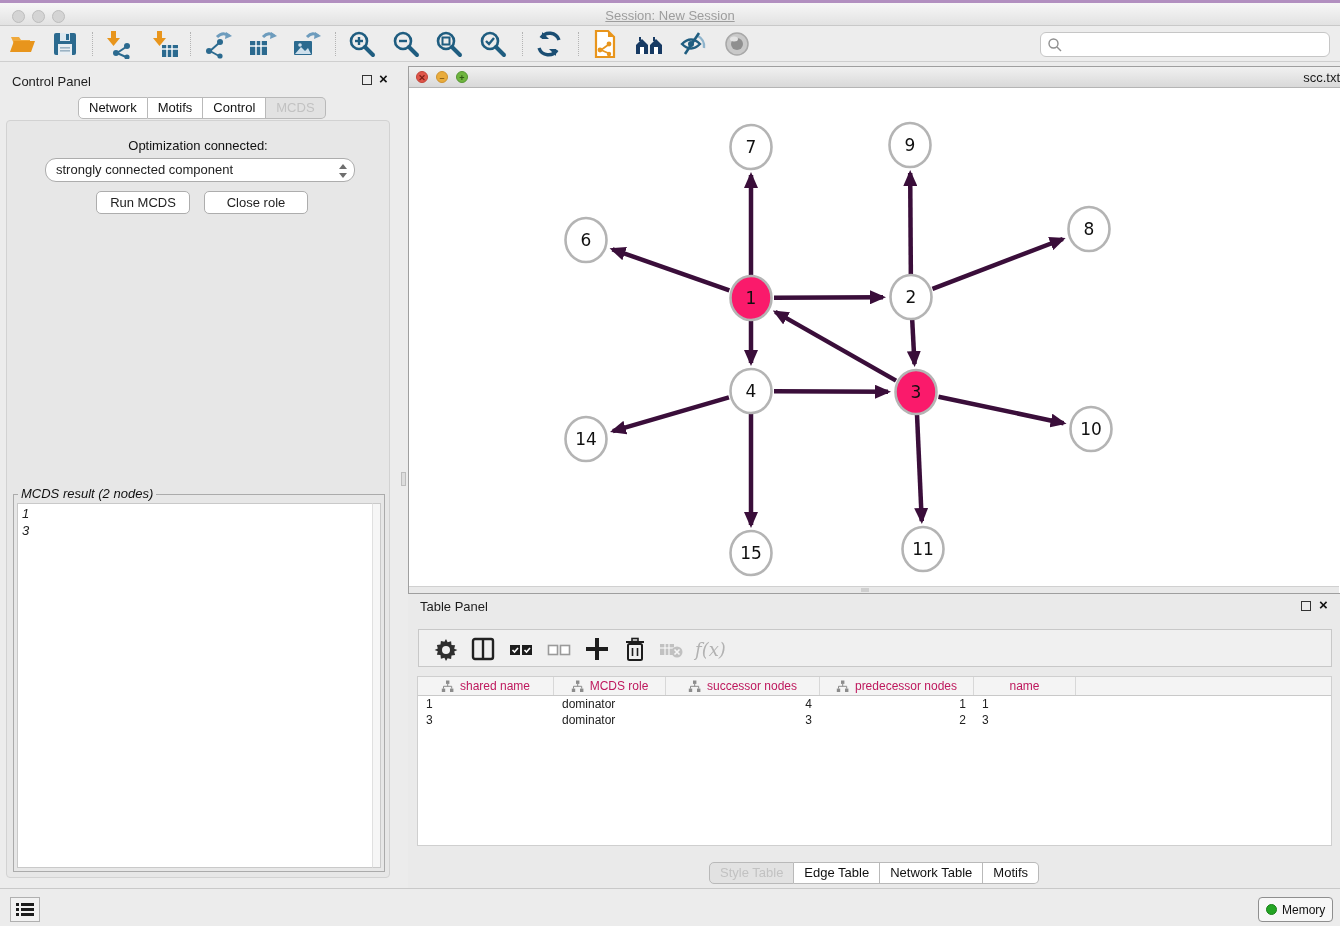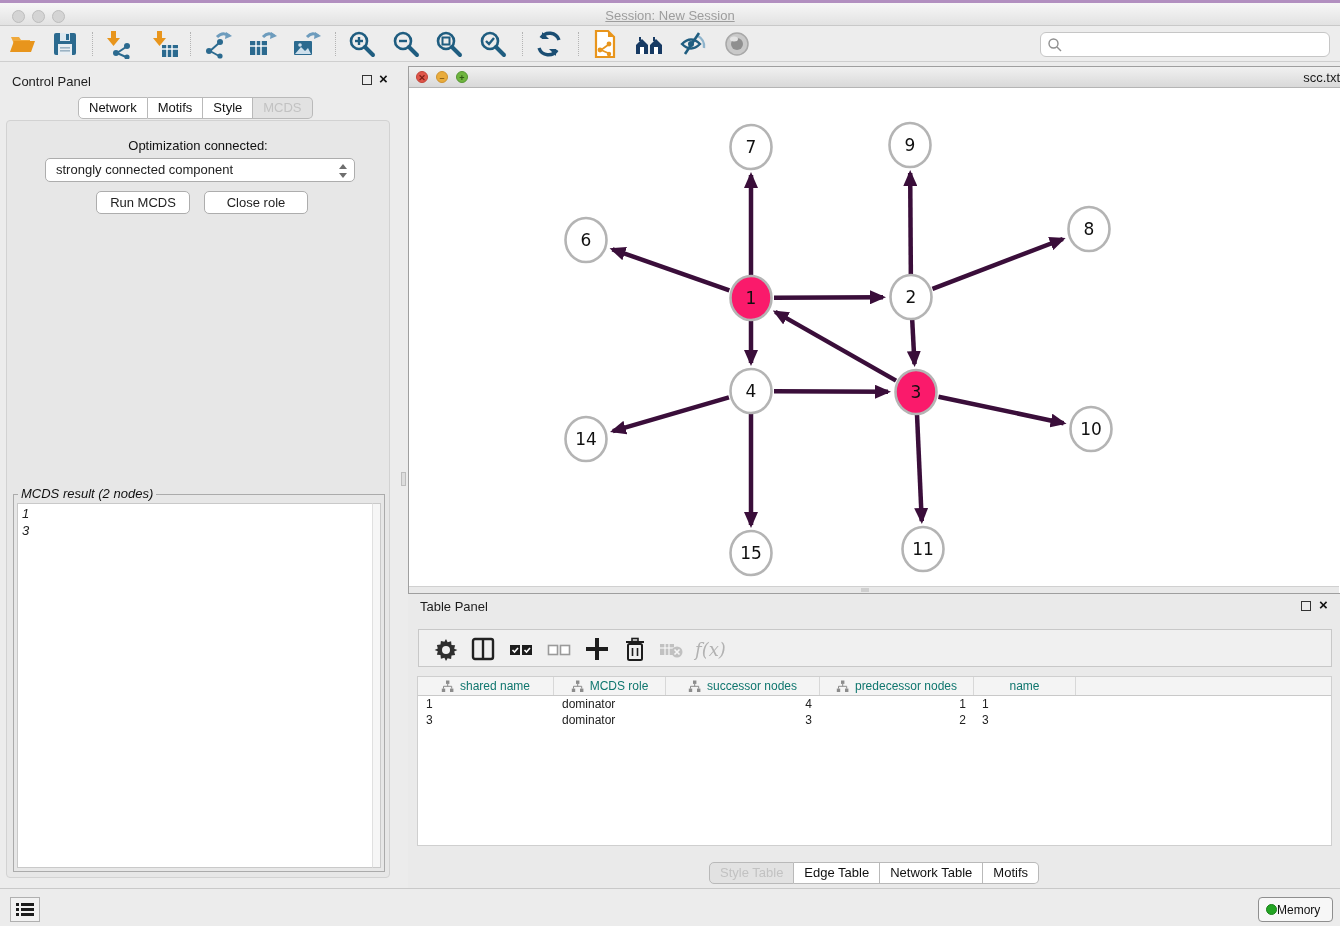--- a/index.html
+++ b/index.html
@@ -35,21 +35,21 @@
   .tabrow { position:absolute; display:flex; }
   .tabrow .tab { height:22px; line-height:20px; font-size:13px; text-align:center;
     background:#fff; border:1px solid #b9b9b9; border-left:none; padding:0 10px; cursor:pointer; color:#111; }
   .tabrow .tab:first-child { border-left:1px solid #b9b9b9; border-radius:5px 0 0 5px; }
   .tabrow .tab:last-child { border-radius:0 5px 5px 0; }
   .tabrow .tab.sel { background:#e2e2e2; color:#c2c2c2; }
   #cp-inner { position:absolute; left:6px; top:54px; width:384px; height:758px;
     background:#e7e7e7; border:1px solid #d2d2d2; border-radius:4px; }
   #opt-label { position:absolute; left:0; right:0; top:17px; text-align:center; font-size:13px; color:#111; }
   #criterion-select { position:absolute; left:38px; top:37px; width:310px; height:24px; background:#fff;
-    border:1px solid #adadad; border-radius:5px; font-size:13px; line-height:22px; padding-left:10px; cursor:pointer; }
+    border:1px solid #adadad; border-radius:11px; font-size:13px; line-height:22px; padding-left:10px; cursor:pointer; }
   #criterion-select svg { position:absolute; right:6px; top:4px; }
   .cp-btn { position:absolute; top:70px; height:23px; background:#fff; border:1px solid #adadad;
     border-radius:5px; font-size:13px; text-align:center; line-height:21px; cursor:pointer; }
   #mcds-group { position:absolute; left:6px; top:373px; width:372px; height:378px;
     border:1px solid #ababab;font-style:italic; }
   #mcds-group .legend { position:absolute; left:4px; top:-9px; background:#e7e7e7;
     font-size:13px; padding:0 3px; color:#111; }
   #mcds-text { position:absolute; left:3px; top:8px; right:12px; bottom:3px; background:#fff;
     border:1px solid #c9c9c9; border-right:none; font-size:13px; line-height:16.5px; padding:2px 4px;
     white-space:pre-line; }
@@ -75,33 +75,33 @@
 
   
   #table-panel { position:absolute; left:408px; top:594px; width:932px; height:294px; background:#eaeaea; }
   #tp-toolbar { position:absolute; left:10px; top:35px; width:914px; height:38px;
     background:#f0f0f0; border:1px solid #c8c8c8; }
   .tp-icon { position:absolute; top:5px; width:28px; height:28px; cursor:pointer; }
   #node-table { position:absolute; left:9px; top:82px; width:915px; height:170px; background:#fff;
     border:1px solid #cfcfcf; font-size:12px; }
   #nt-header { display:flex; height:19px; background:#f4f4f4; border-bottom:1px solid #c9c9c9; }
   .nt-hcell { display:flex; align-items:center; justify-content:center; gap:6px;
-    border-right:1px solid #d8d8d8; font-size:12px; color:#0f766e; cursor:pointer; }
+    border-right:1px solid #d8d8d8; font-size:12px; color:#be185d; cursor:pointer; }
   .nt-row { display:flex; height:16px; }
   .nt-cell { padding:1px 8px 0 8px; overflow:hidden; white-space:nowrap; }
   .nt-cell.num { text-align:right; }
   #tp-tabs { position:absolute; left:0; right:0; top:268px; display:flex; justify-content:center; }
 
   
   #statusbar { position:absolute; left:0; top:888px; width:1340px; height:38px;
     background:#ececec; border-top:1px solid #c9c9c9; }
   #list-btn { position:absolute; left:10px; top:8px; width:30px; height:25px; background:#f2f2f2;
     border:1px solid #b0b0b0; cursor:pointer; }
   #memory-btn { position:absolute; right:7px; top:8px; width:75px; height:25px; background:#f7f7f7;
-    border:1px solid #8f8f8f; border-radius:4px; cursor:pointer; display:flex; align-items:center; padding-left:7px; }
+    border:1px solid #8f8f8f; border-radius:4px; cursor:pointer; display:flex; align-items:center; gap:5px; padding-left:7px; }
   #memory-btn .dot { width:11px; height:11px; border-radius:50%; background:#23a523; border:1px solid #188018; }
   #memory-btn .lbl { font-size:12px; color:#111; }
 </style>
 </head>
 <body>
 
 <div id="app">
 
   <div id="titlebar">
     <span class="tl-dot" style="left:12px"></span>
@@ -281,21 +281,21 @@
     </div>
   </div>
 
   <div id="control-panel">
     <div class="panel-title">Control Panel</div>
     <span class="float-btn" style="left:362px"></span>
     <span class="close-btn" style="left:379px">×</span>
     <div class="tabrow" style="left:78px; top:31px;">
       <span class="tab">Network</span>
       <span class="tab">Motifs</span>
-      <span class="tab">Style</span>
+      <span class="tab">Control</span>
       <span class="tab sel">MCDS</span>
     </div>
     <div id="cp-inner">
       <div id="opt-label">Optimization connected:</div>
       <div id="criterion-select">
         <span>strongly connected component</span>
         <svg width="10" height="16" viewBox="0 0 10 16">
             <path d="M5 1l4 5H1z" fill="#6e6e6e"></path>
             <path d="M5 15l4-5H1z" fill="#6e6e6e"></path>
           </svg>

